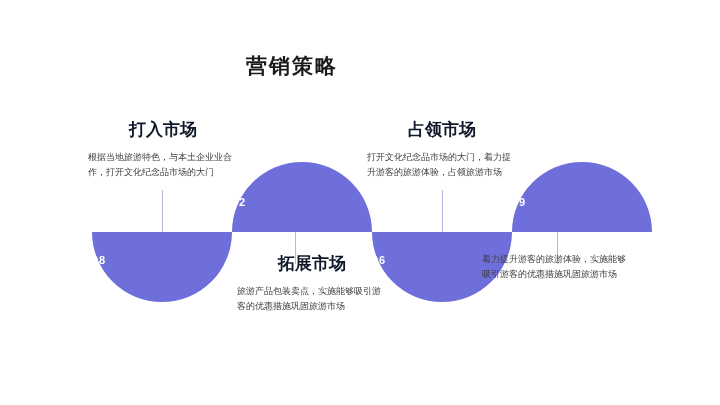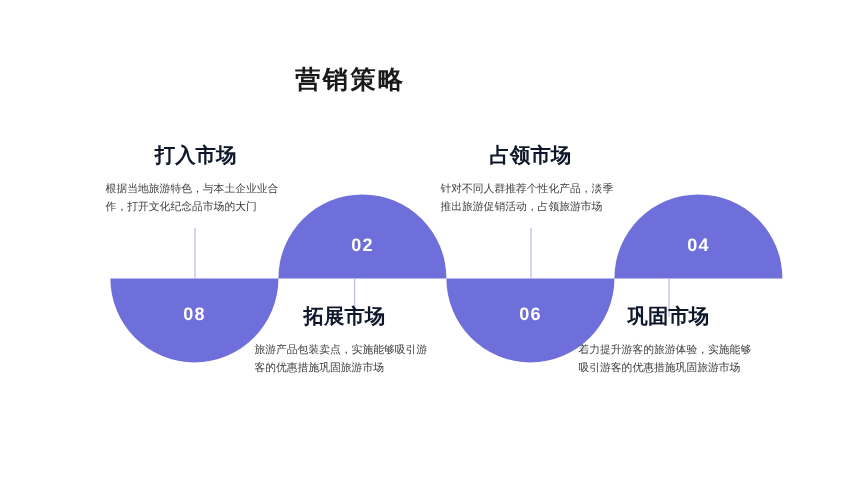--- a/index.html
+++ b/index.html
@@ -40,23 +40,22 @@
     
     border-radius: 0 0 9999px 9999px;
   }
   .semi-up {
     
     border-radius: 9999px 9999px 0 0;
   }
   .semi-label {
     position: absolute;
     width: 100%;
-    text-align: center;
     color: #ffffff;
-    font-size: 15px;
+    font-size: 11px;
     font-weight: bold;
     letter-spacing: 1px;
   }
 
   
   .block {
     position: absolute;
     width: 150px;
   }
   .block .heading {
@@ -92,41 +91,40 @@
 
   <div class="semi semi-up" style="left:232px; top:162px; width:140px; height:70px;">
     <div class="semi-label" style="top:34px;">02</div>
   </div>
 
   <div class="semi semi-down" style="left:372px; top:232px; width:140px; height:70px;">
     <div class="semi-label" style="top:22px;">06</div>
   </div>
 
   <div class="semi semi-up" style="left:512px; top:162px; width:140px; height:70px;">
-    <div class="semi-label" style="top:34px;">04</div>
+    <div class="semi-label" style="top:34px;">09</div>
   </div>
 
   <div class="connector" style="left:162px; top:190px; height:42px;"></div>
   <div class="connector" style="left:295px; top:232px; height:32px;"></div>
   <div class="connector" style="left:442px; top:190px; height:42px;"></div>
   <div class="connector" style="left:557px; top:232px; height:32px;"></div>
 
   <div class="block" style="left:88px; top:118px;">
     <div class="heading">打入市场</div>
     <div class="body">根据当地旅游特色，与本土企业业合作，打开文化纪念品市场的大门</div>
   </div>
 
-  <div class="block" style="left:212px; top:252px;">
+  <div class="block" style="left:237px; top:252px;">
     <div class="heading">拓展市场</div>
     <div class="body">旅游产品包装卖点，实施能够吸引游客的优惠措施巩固旅游市场</div>
   </div>
 
   <div class="block" style="left:367px; top:118px;">
     <div class="heading">占领市场</div>
-    <div class="body">针对不同人群推荐个性化产品，淡季推出旅游促销活动，占领旅游市场</div>
+    <div class="body">打开文化纪念品市场的大门，着力提升游客的旅游体验，占领旅游市场</div>
   </div>
 
   <div class="block" style="left:482px; top:252px;">
-    <div class="heading">巩固市场</div>
     <div class="body">着力提升游客的旅游体验，实施能够吸引游客的优惠措施巩固旅游市场</div>
   </div>
 
 </div>
 
 </body></html>

